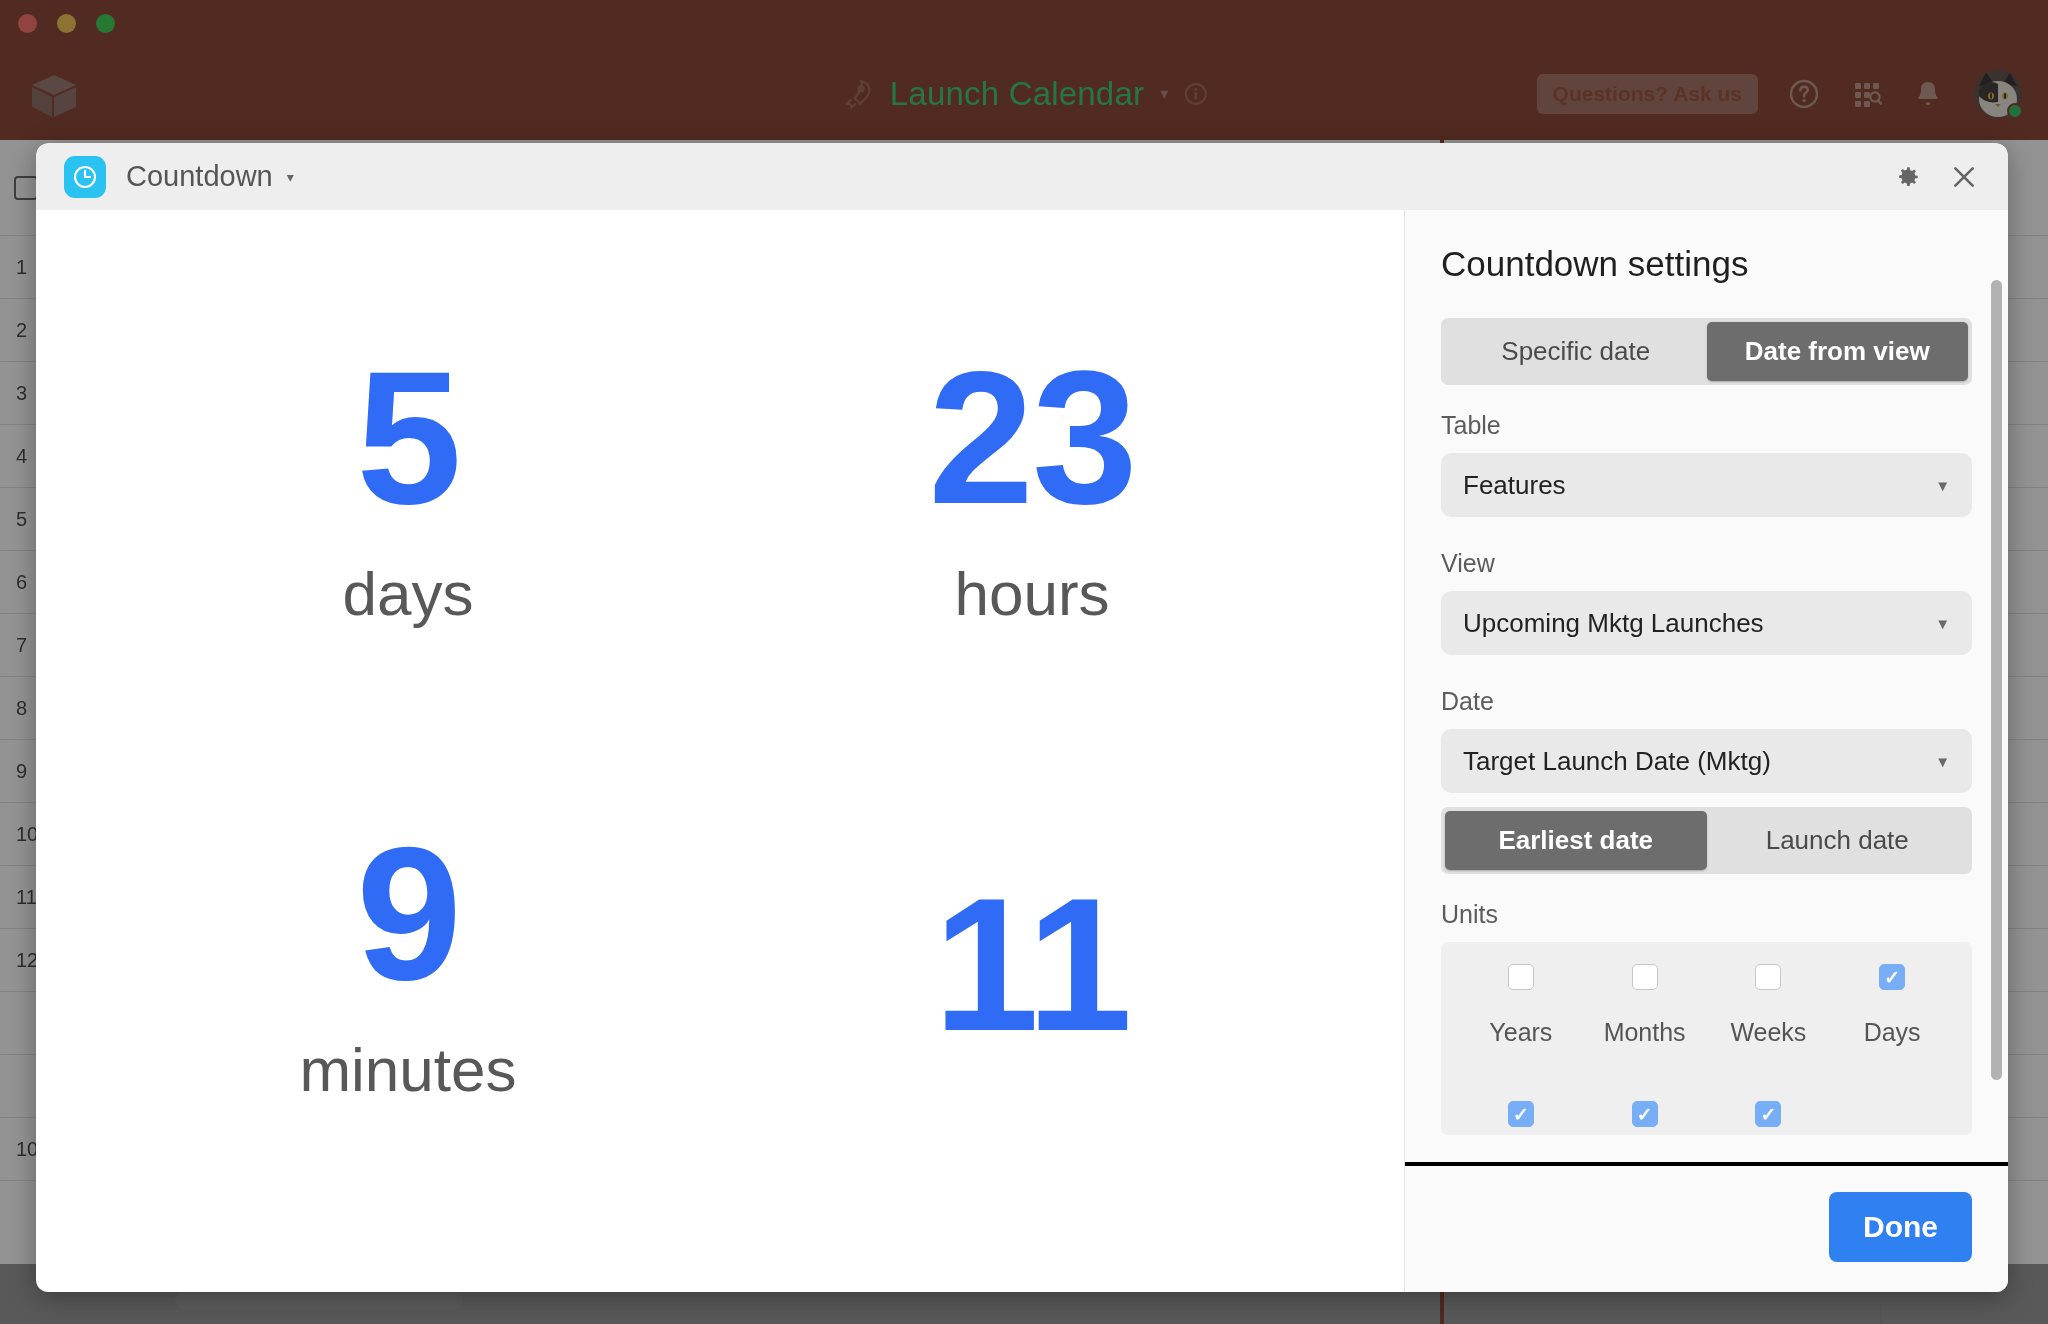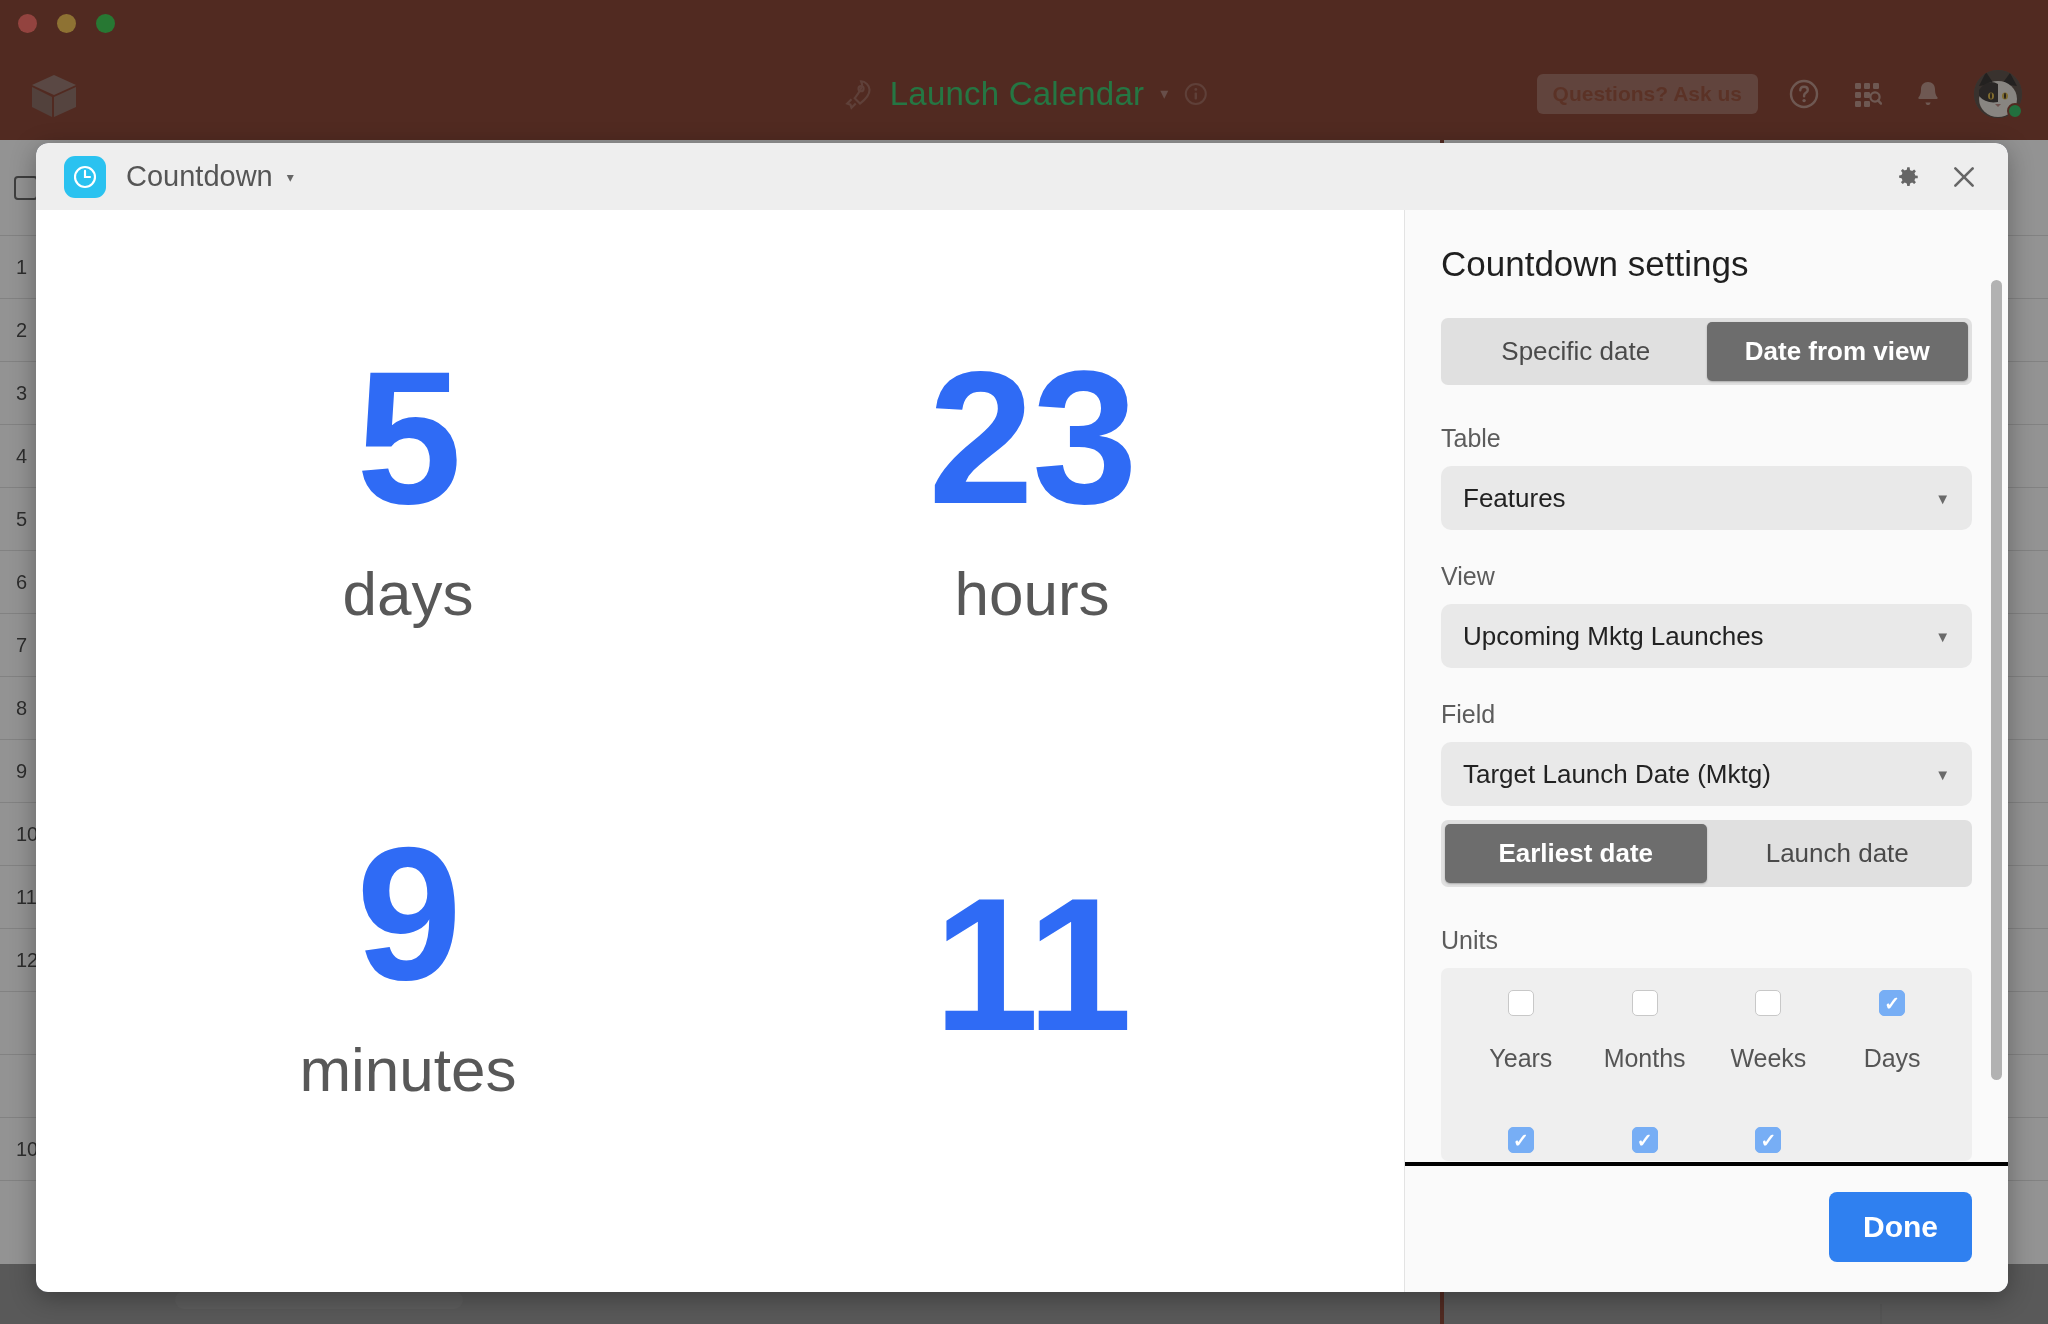--- a/index.html
+++ b/index.html
@@ -218,21 +218,21 @@
   #settings-title {
     font-size: 35px; color: #1f1f1f;
     margin-bottom: 34px; font-weight: normal;
   }
 
   .seg-group {
     display: flex;
     background: #e0e0e0;
     border-radius: 7px;
     padding: 4px;
-    margin-bottom: 39px;
+    margin-bottom: 26px;
   }
   .seg-btn {
     flex: 1 1 50%;
     text-align: center;
     padding: 14px 4px;
     font-size: 26px;
     color: #4a4a4a;
     border-radius: 5px;
     cursor: pointer;
     white-space: nowrap;
@@ -523,21 +523,21 @@
             <span>Features</span>
             <span class="select-caret">▼</span>
           </div>
 
           <div class="field-label">View</div>
           <div class="select-box">
             <span>Upcoming Mktg Launches</span>
             <span class="select-caret">▼</span>
           </div>
 
-          <div class="field-label">Field</div>
+          <div class="field-label">Date</div>
           <div class="select-box" style="margin-bottom:14px;">
             <span>Target Launch Date (Mktg)</span>
             <span class="select-caret">▼</span>
           </div>
 
           <div class="seg-group">
             <div class="seg-btn active">Earliest date</div>
             <div class="seg-btn">Launch date</div>
           </div>
 

